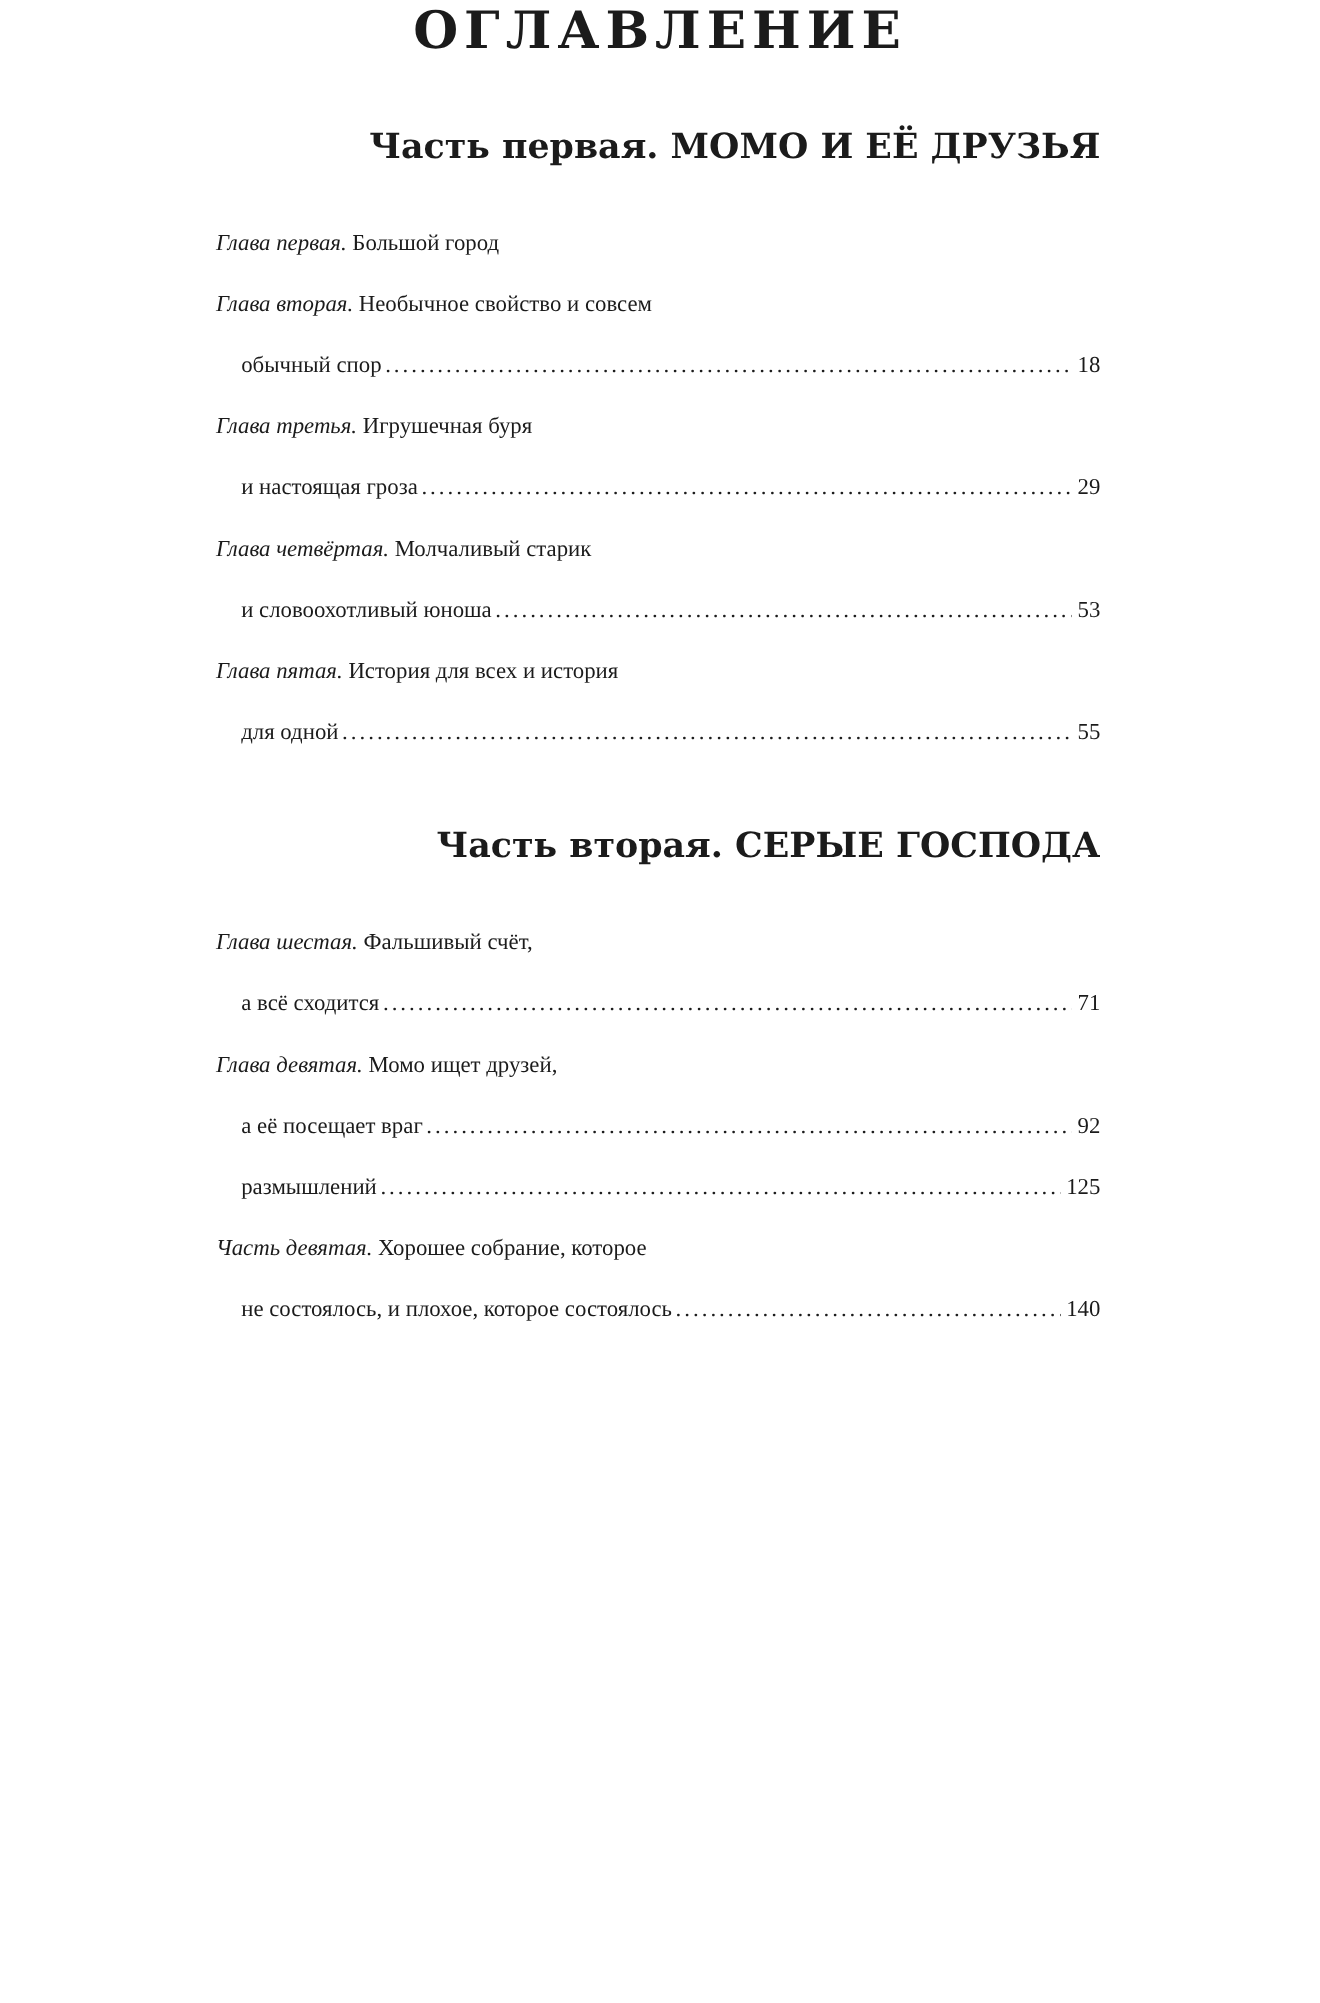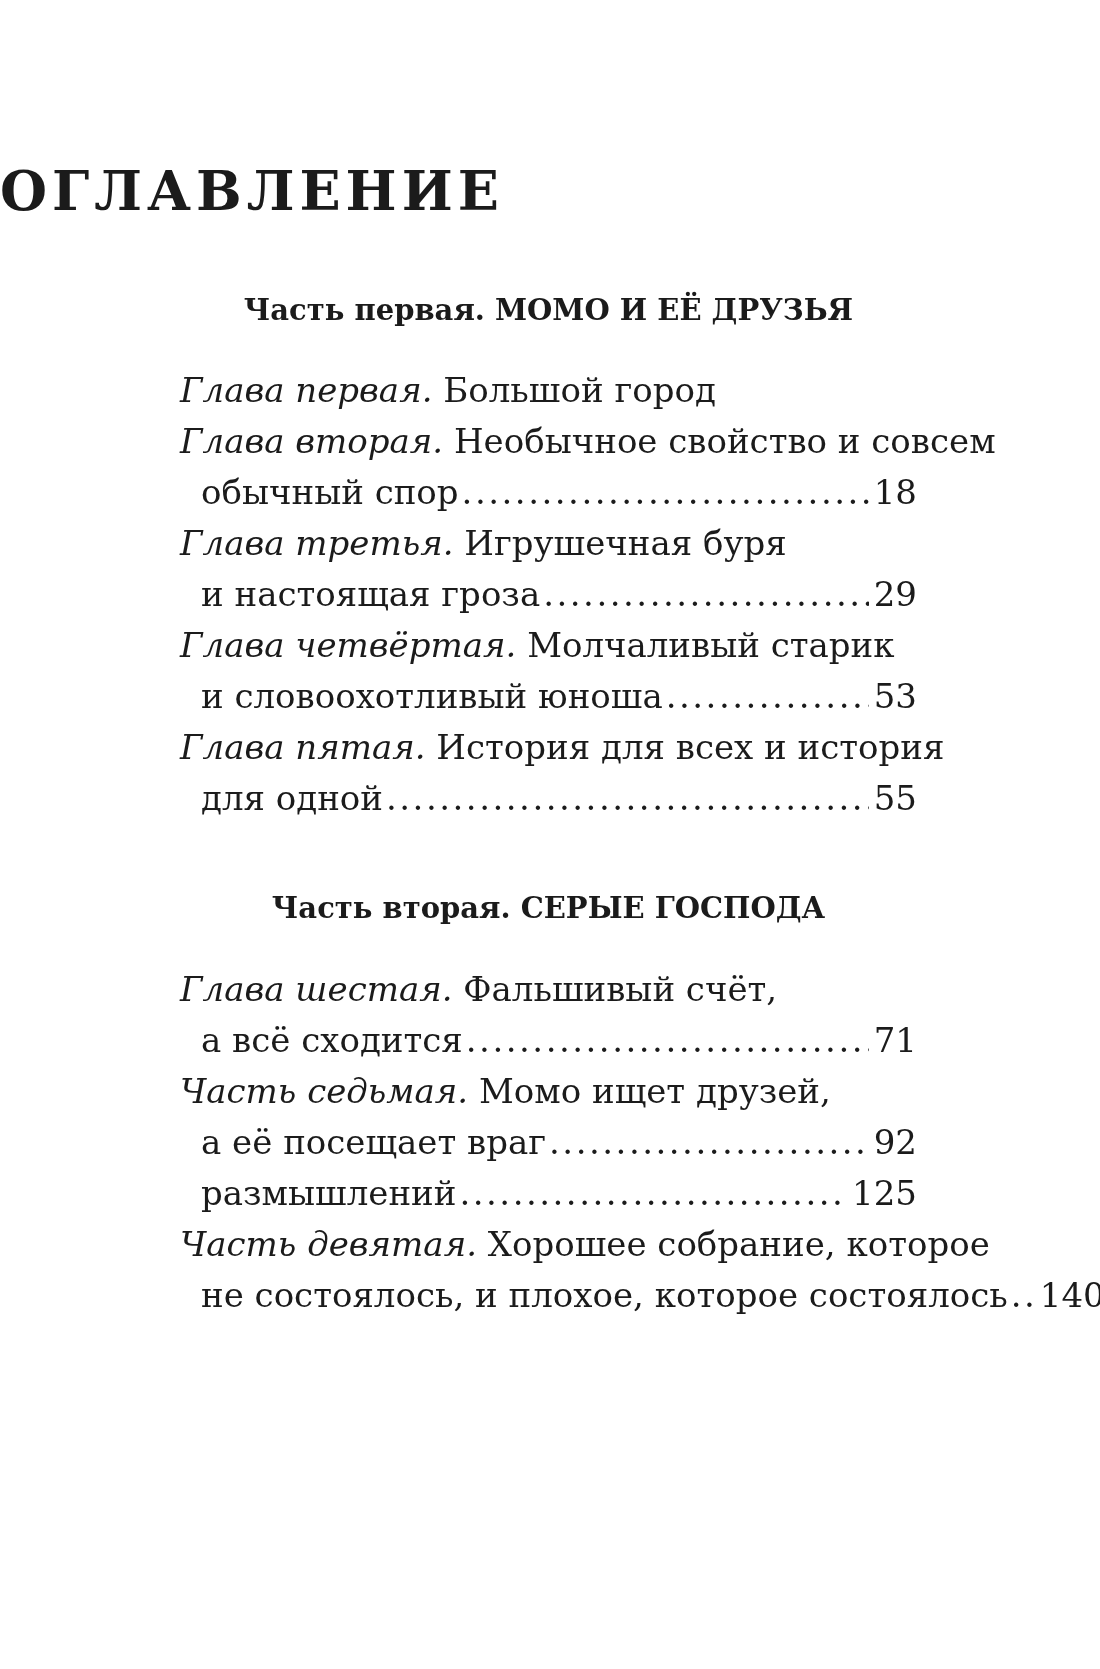--- a/index.html
+++ b/index.html
@@ -14,42 +14,42 @@
     font-family: "DejaVu Serif", "Liberation Serif", serif;
     color: #1b1b1b;
   }
   .page {
     position: relative;
     width: 1100px;
     height: 1669px;
     background: #ffffff;
   }
   .toc-title {
-    padding-top: 158px;
-    text-align: left;
-    font-size: 54px;
+    text-align: center;
+    font-size: 43px;
     font-weight: bold;
     letter-spacing: 5px;
     line-height: 1.25;
   }
   .content {
     margin-left: 180px;
     width: 737px;
   }
   .section-heading {
-    text-align: center;
+    text-align: right;
     font-size: 29px;
     font-weight: bold;
-    margin-top: 66px;
+    margin-top: 50px;
     margin-bottom: 36px;
     line-height: 1.3;
   }
   .entry {
-    font-size: 34px;
+    font-size: 19px;
     line-height: 51px;
+    font-family: Liberation Serif, serif;
   }
   .line1 {
     white-space: nowrap;
   }
   .chapter {
     font-style: italic;
   }
   .line2 {
     display: flex;
     align-items: baseline;
@@ -153,21 +153,21 @@
         </div>
         <div class="line2">
           <span class="line2-text">а всё сходится</span>
           <span class="leader"></span>
           <span class="pagenum">71</span>
         </div>
       </div>
 
       <div class="entry">
         <div class="line1">
-          <span class="chapter">Часть седьмая.</span>
+          <span class="chapter">Глава девятая.</span>
           <span class="entry-title">Момо ищет друзей,</span>
         </div>
         <div class="line2">
           <span class="line2-text">а её посещает враг</span>
           <span class="leader"></span>
           <span class="pagenum">92</span>
         </div>
       </div>
 
       <div class="entry">

